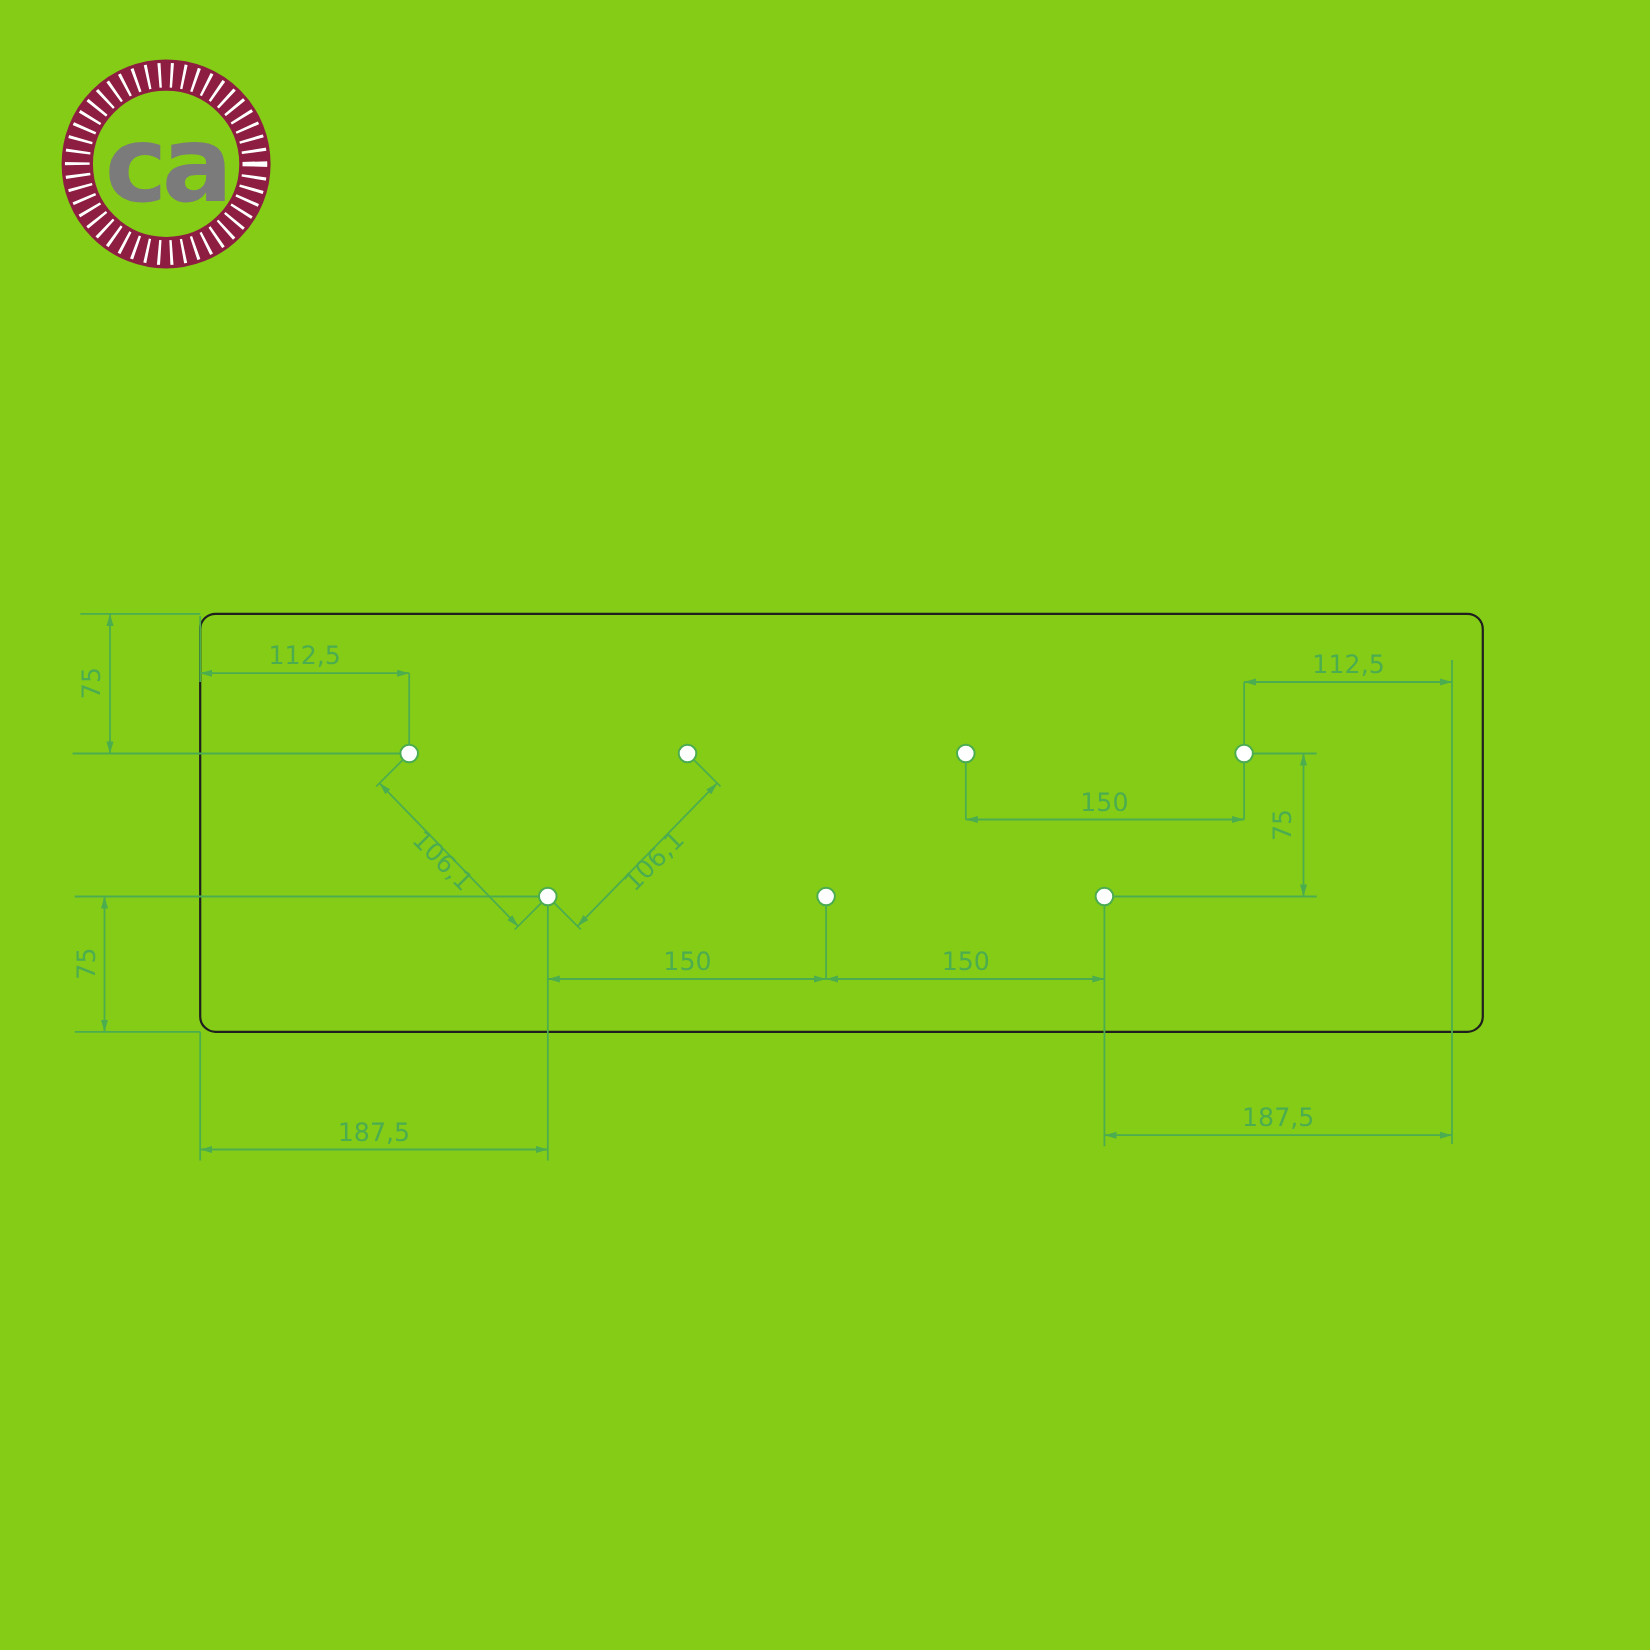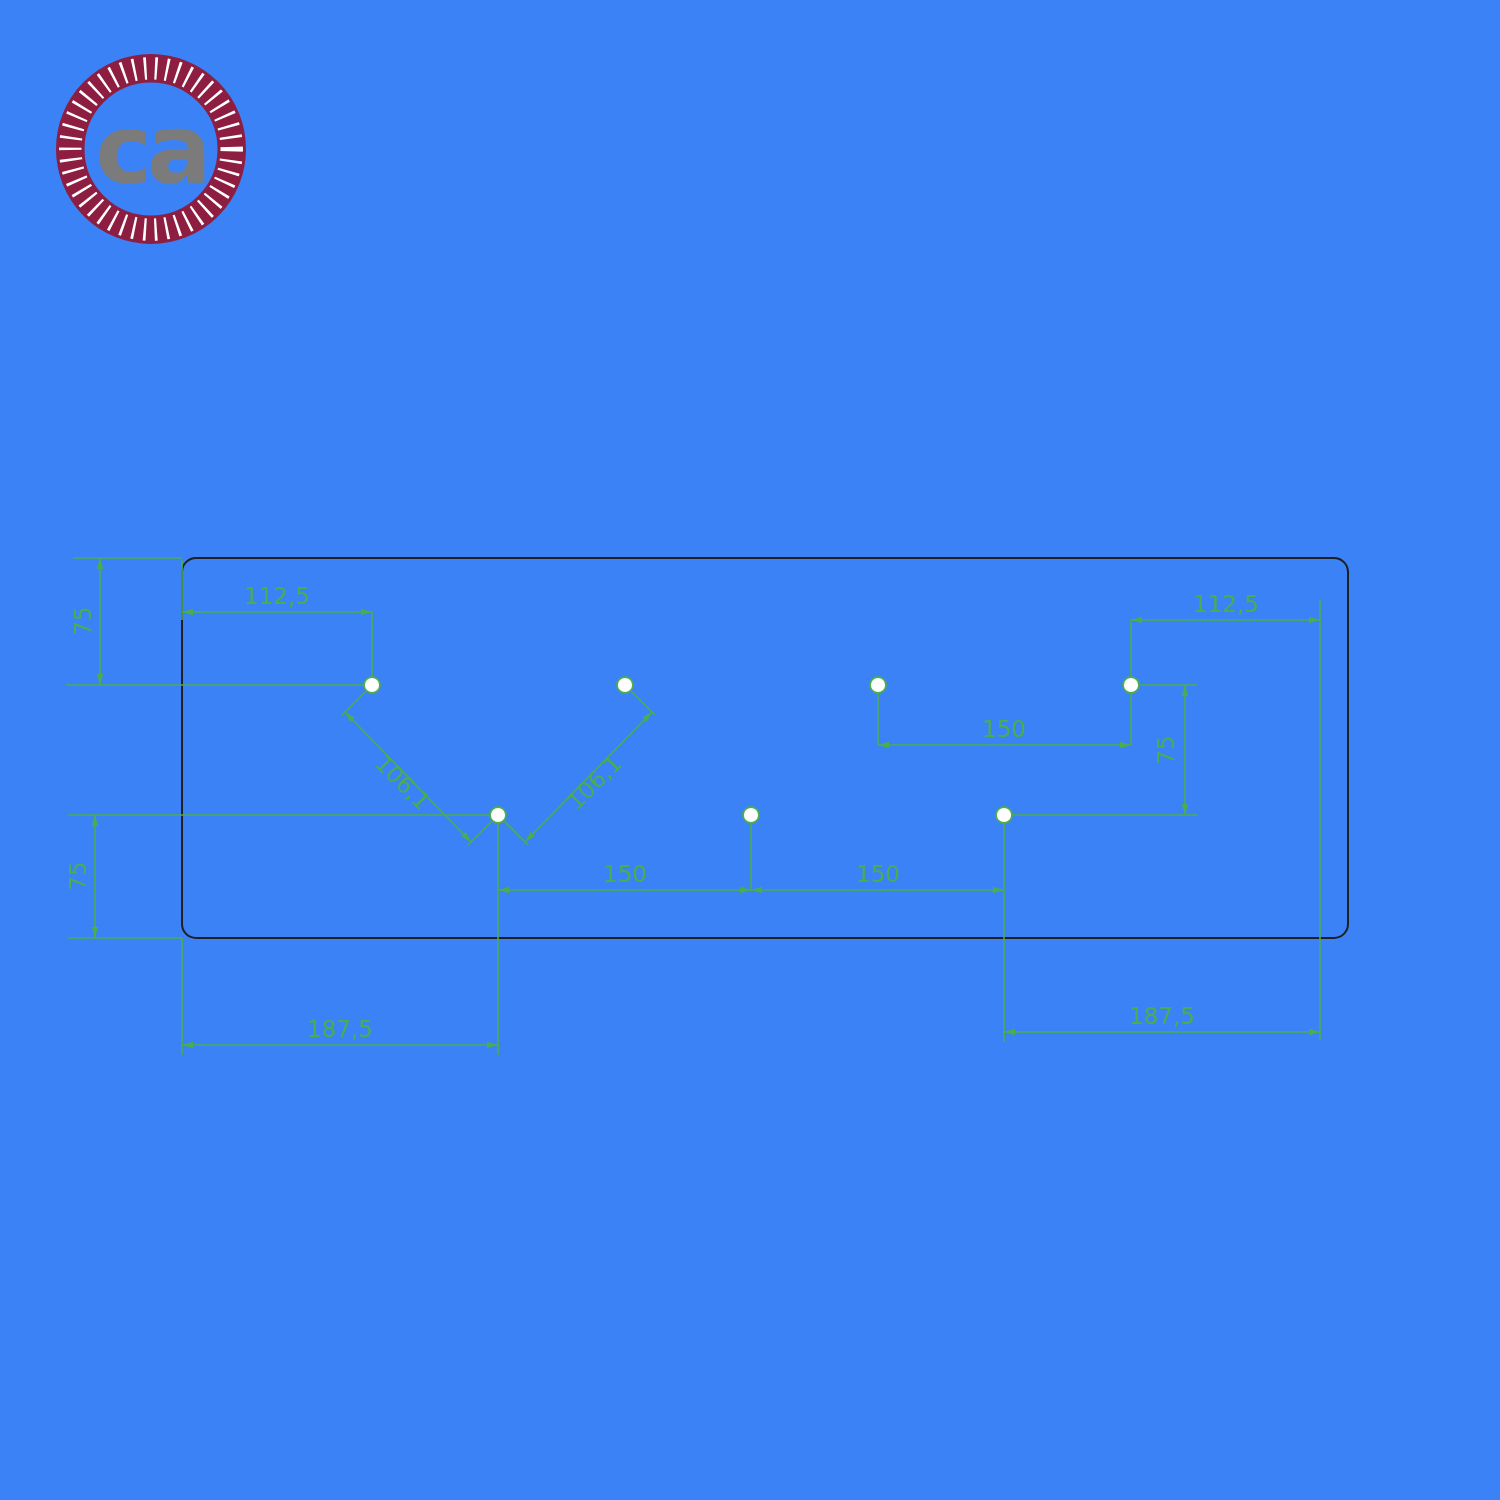--- a/index.html
+++ b/index.html
@@ -1,19 +1,19 @@
 <!DOCTYPE html>
 <html style="--dimension-green: #4cad50; --plate-outline: #1f1f1f; --logo-ring: #8e1e41; --logo-text: #7b7b7b;"><head>
 <meta charset="utf-8">
 <style>
   html,body{margin:0;padding:0;background:#ffffff;}
   .canvas{
     position:relative;
     width:1500px;height:1500px;
-    background:#3b82f6;
+    background:#84cc16;
     font-family:"DejaVu Sans","Liberation Sans",sans-serif;
     overflow:hidden;
   }
   svg{display:block;}
   svg text{font-family:"DejaVu Sans","Liberation Sans",sans-serif;}
   .plate{
     stroke:var(--plate-outline,#1f1f1f);
     stroke-width:2;
     fill:none;
   }

